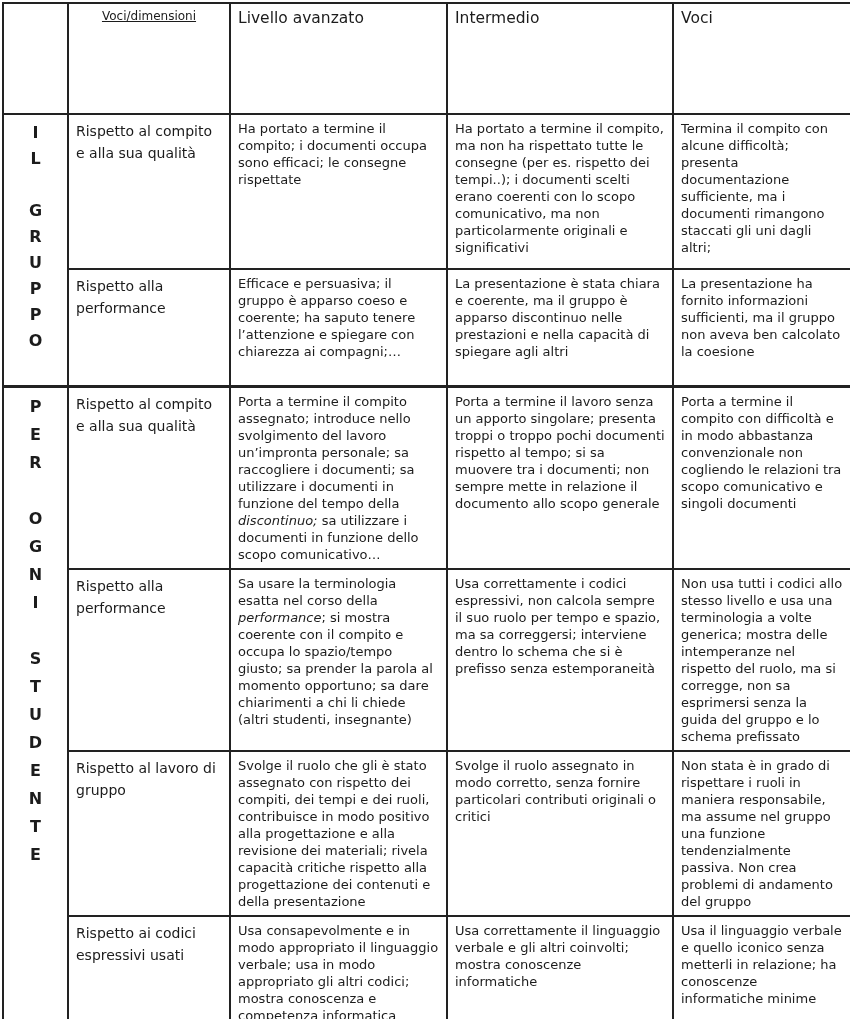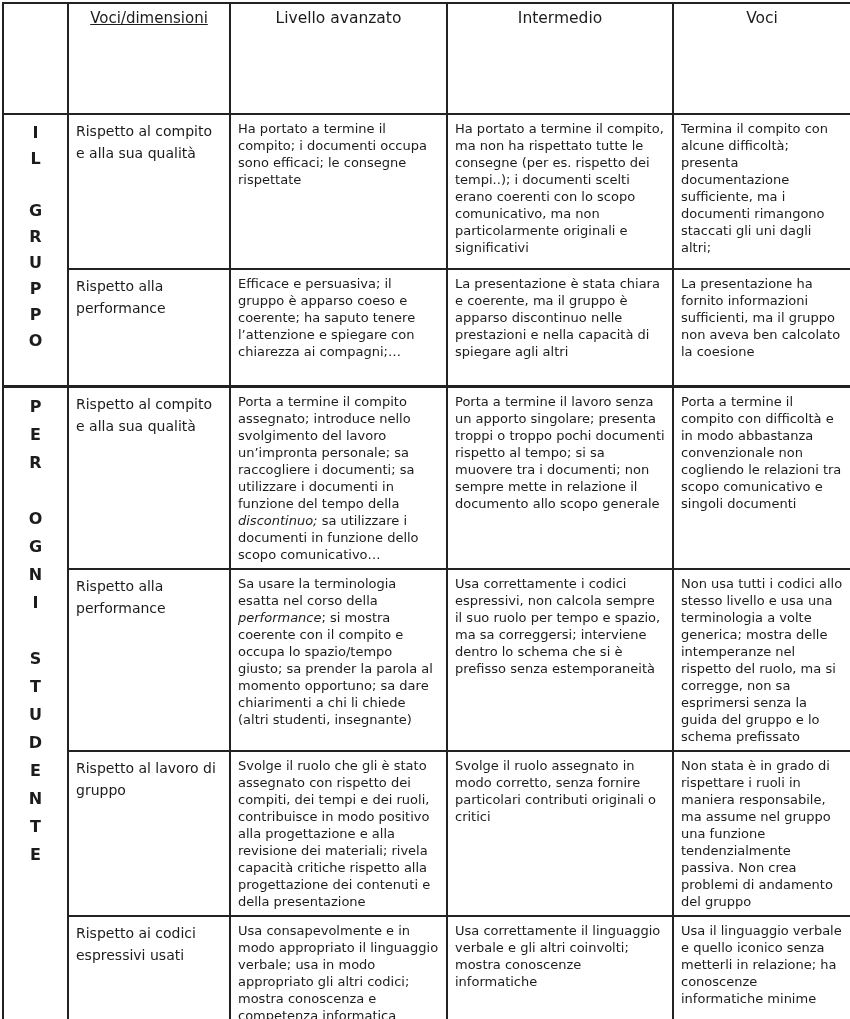--- a/index.html
+++ b/index.html
@@ -44,28 +44,27 @@
   tr.h-r4   { height: 173px; }
   tr.h-r5   { height: 165px; margin-left: 47px; }
   tr.h-r6   { height: 111px; }
 
   
   tr.section-start td { border-top-width: 3px; }
 
   td.corner { }
   td.voci-cell {
     text-align: center;
-    font-size: 15px;
+    font-size: 12px;
     padding-top: 7px;
   }
   td.voci-cell .u-label { text-decoration: underline; }
 
   td.level-header {
     vertical-align: middle;
-    text-align: center;
     font-size: 15.5px;
   }
 
   td.vlabel {
     text-align: center;
     font-weight: bold;
     font-size: 16px;
     white-space: pre-line;
     padding-top: 8px;
   }

